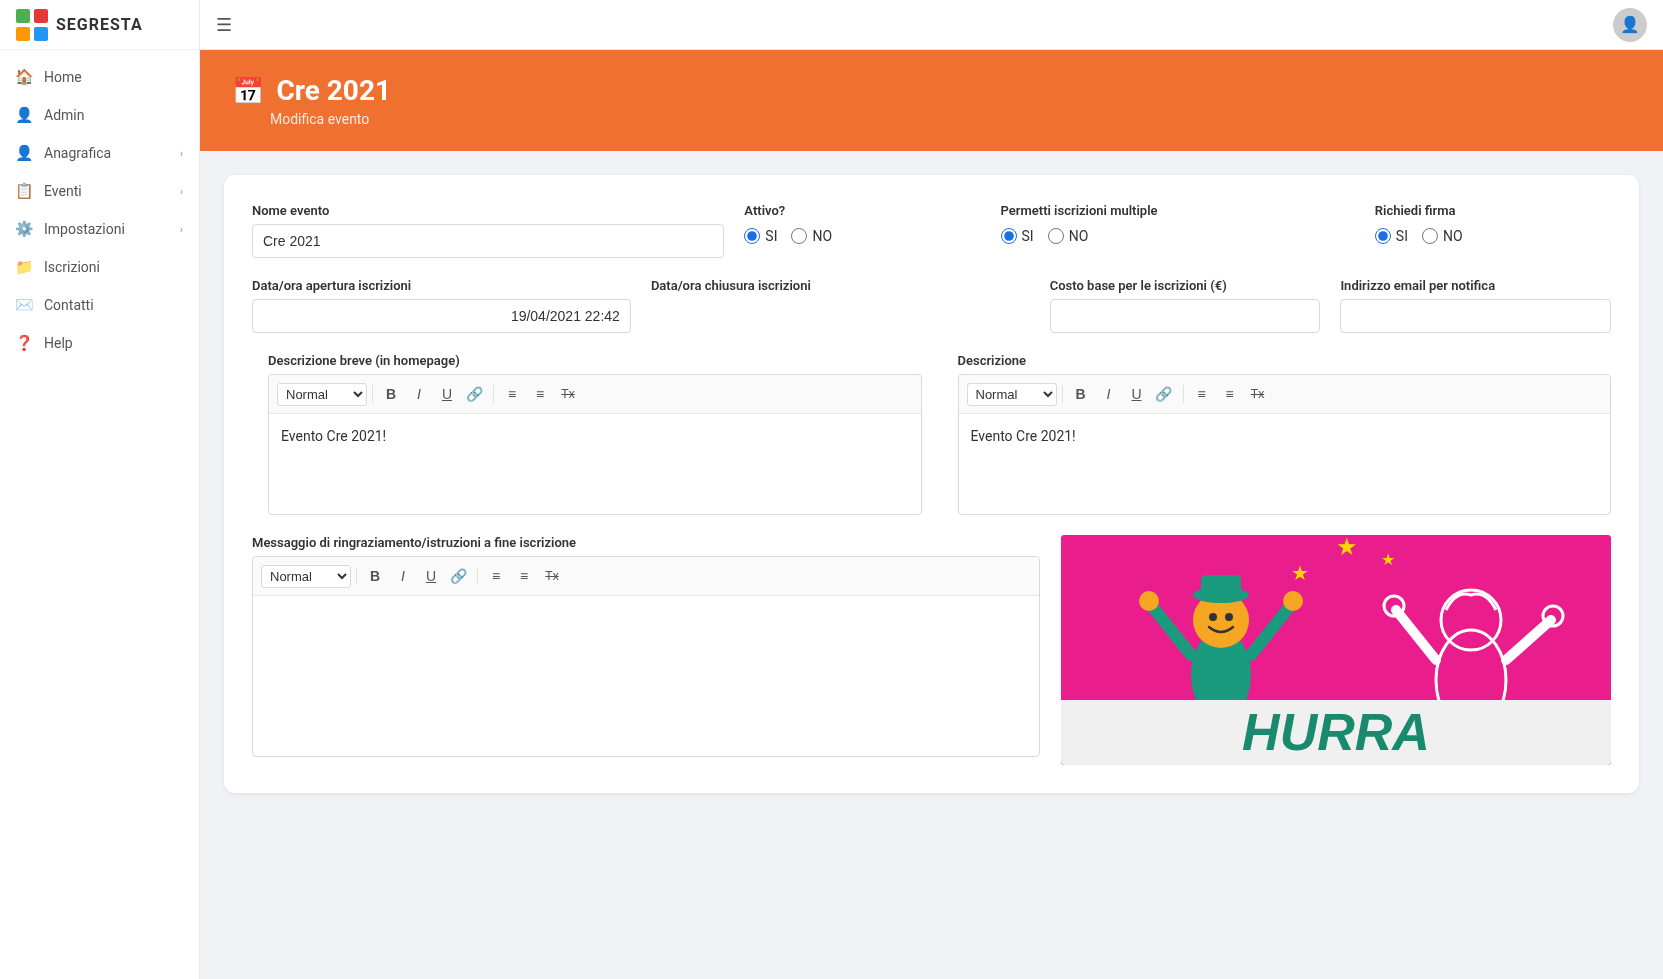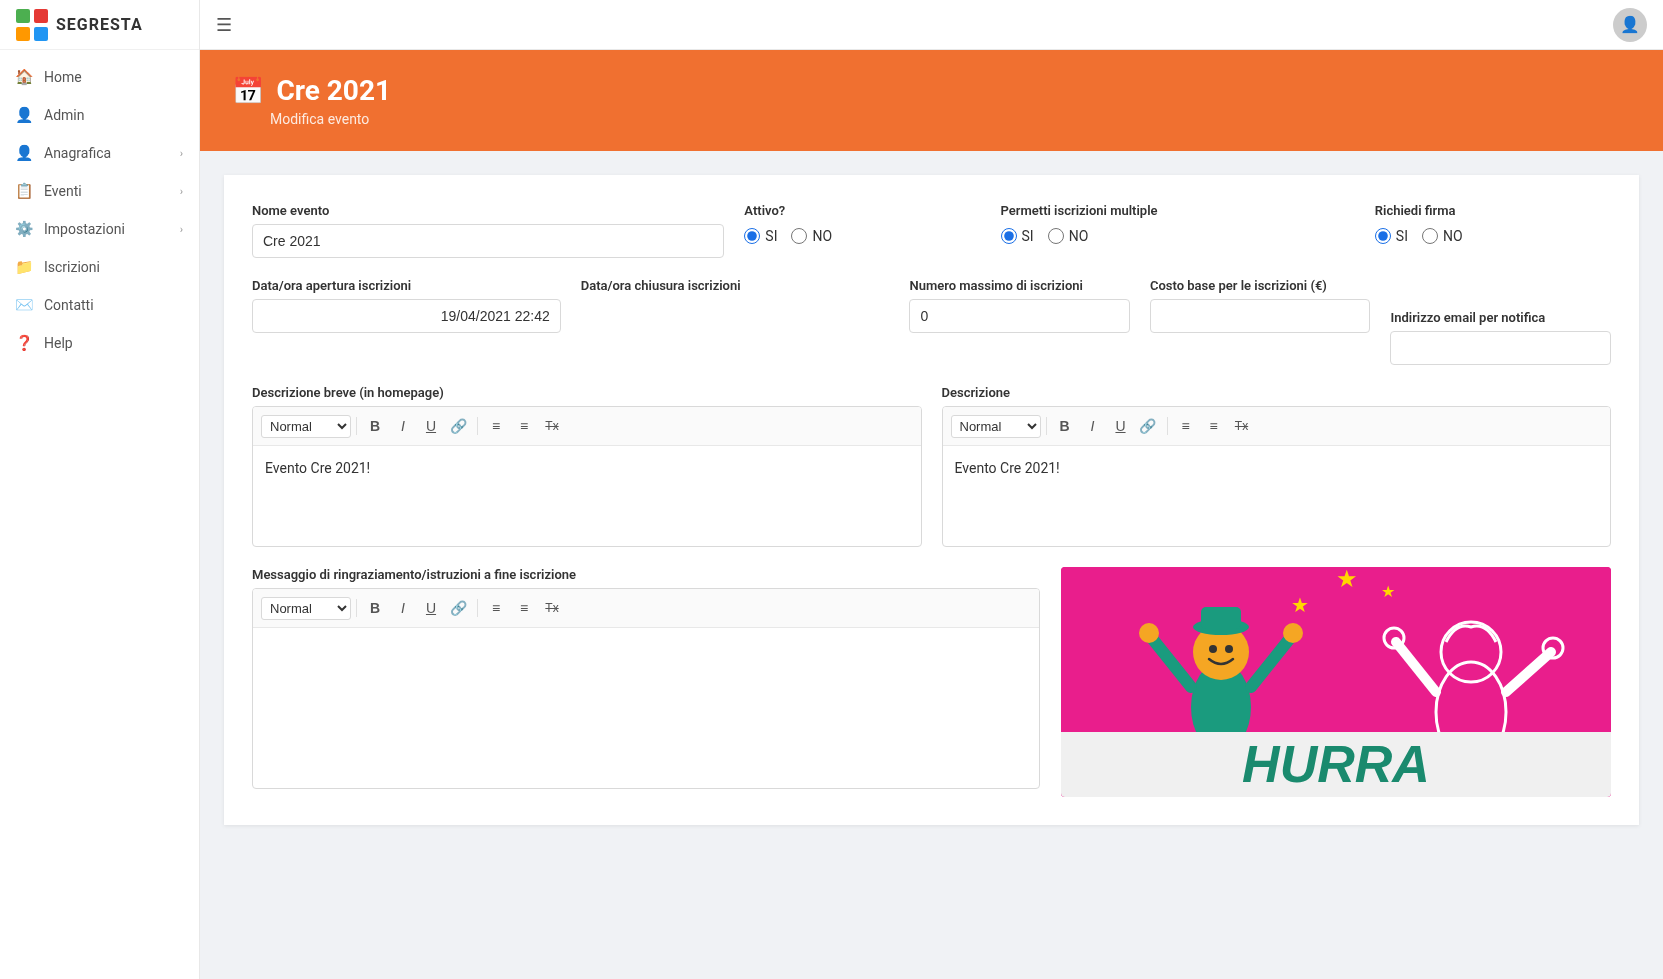--- a/index.html
+++ b/index.html
@@ -126,21 +126,21 @@
 
     
     .content {
       flex: 1;
       overflow-y: auto;
       padding: 24px 24px;
       background: #f0f2f5;
     }
     .form-card {
       background: #fff;
-      border-radius: 0;
+      border-radius: 11px;
       padding: 28px 28px;
       box-shadow: 0 1px 4px rgba(0,0,0,0.08);
     }
 
     
     .form-row {
       display: flex;
       gap: 20px;
       margin-bottom: 20px;
       align-items: flex-start;
@@ -238,20 +238,21 @@
     }
 
     
     .editors-row {
       display: flex;
       gap: 20px;
       margin-bottom: 20px;
     }
     .editor-col {
       flex: 1;
+      margin-left: 16px;
     }
     .editor-col-label {
       font-size: 13px;
       font-weight: 600;
       color: #333;
       margin-bottom: 6px;
     }
 
     
     .bottom-row {
@@ -396,29 +397,25 @@
       </div>
 
       <div class="form-row">
         <div class="form-group" style="flex:1.4;">
           <label class="form-label">Data/ora apertura iscrizioni</label>
           <input class="form-input" type="text" style="width: 100%; text-align: right;" value="19/04/2021 22:42">
         </div>
         <div class="form-group" style="flex:1.4;">
           <label class="form-label">Data/ora chiusura iscrizioni</label>
         </div>
-        <div class="form-group" style="flex:1;">
-          <label class="form-label">Numero massimo di iscrizioni</label>
-          <input class="form-input" type="text" style="width: 100%;" value="0">
-        </div>
         <div class="form-group" style="flex:1;justify-content:flex-end;">
           <label class="form-label">Costo base per le iscrizioni (€)</label>
           <input class="form-input" type="text" style="width: 100%;">
         </div>
-        <div class="form-group" style="flex:1;margin-top:32px;">
+        <div class="form-group" style="flex:1;">
           <label class="form-label">Indirizzo email per notifica</label>
           <input class="form-input" type="text" style="width: 100%;">
         </div>
       </div>
 
       <div class="editors-row">
         <div class="editor-col">
           <div class="editor-col-label">Descrizione breve (in homepage)</div>
           <div class="editor-container">
             <div class="editor-toolbar">

